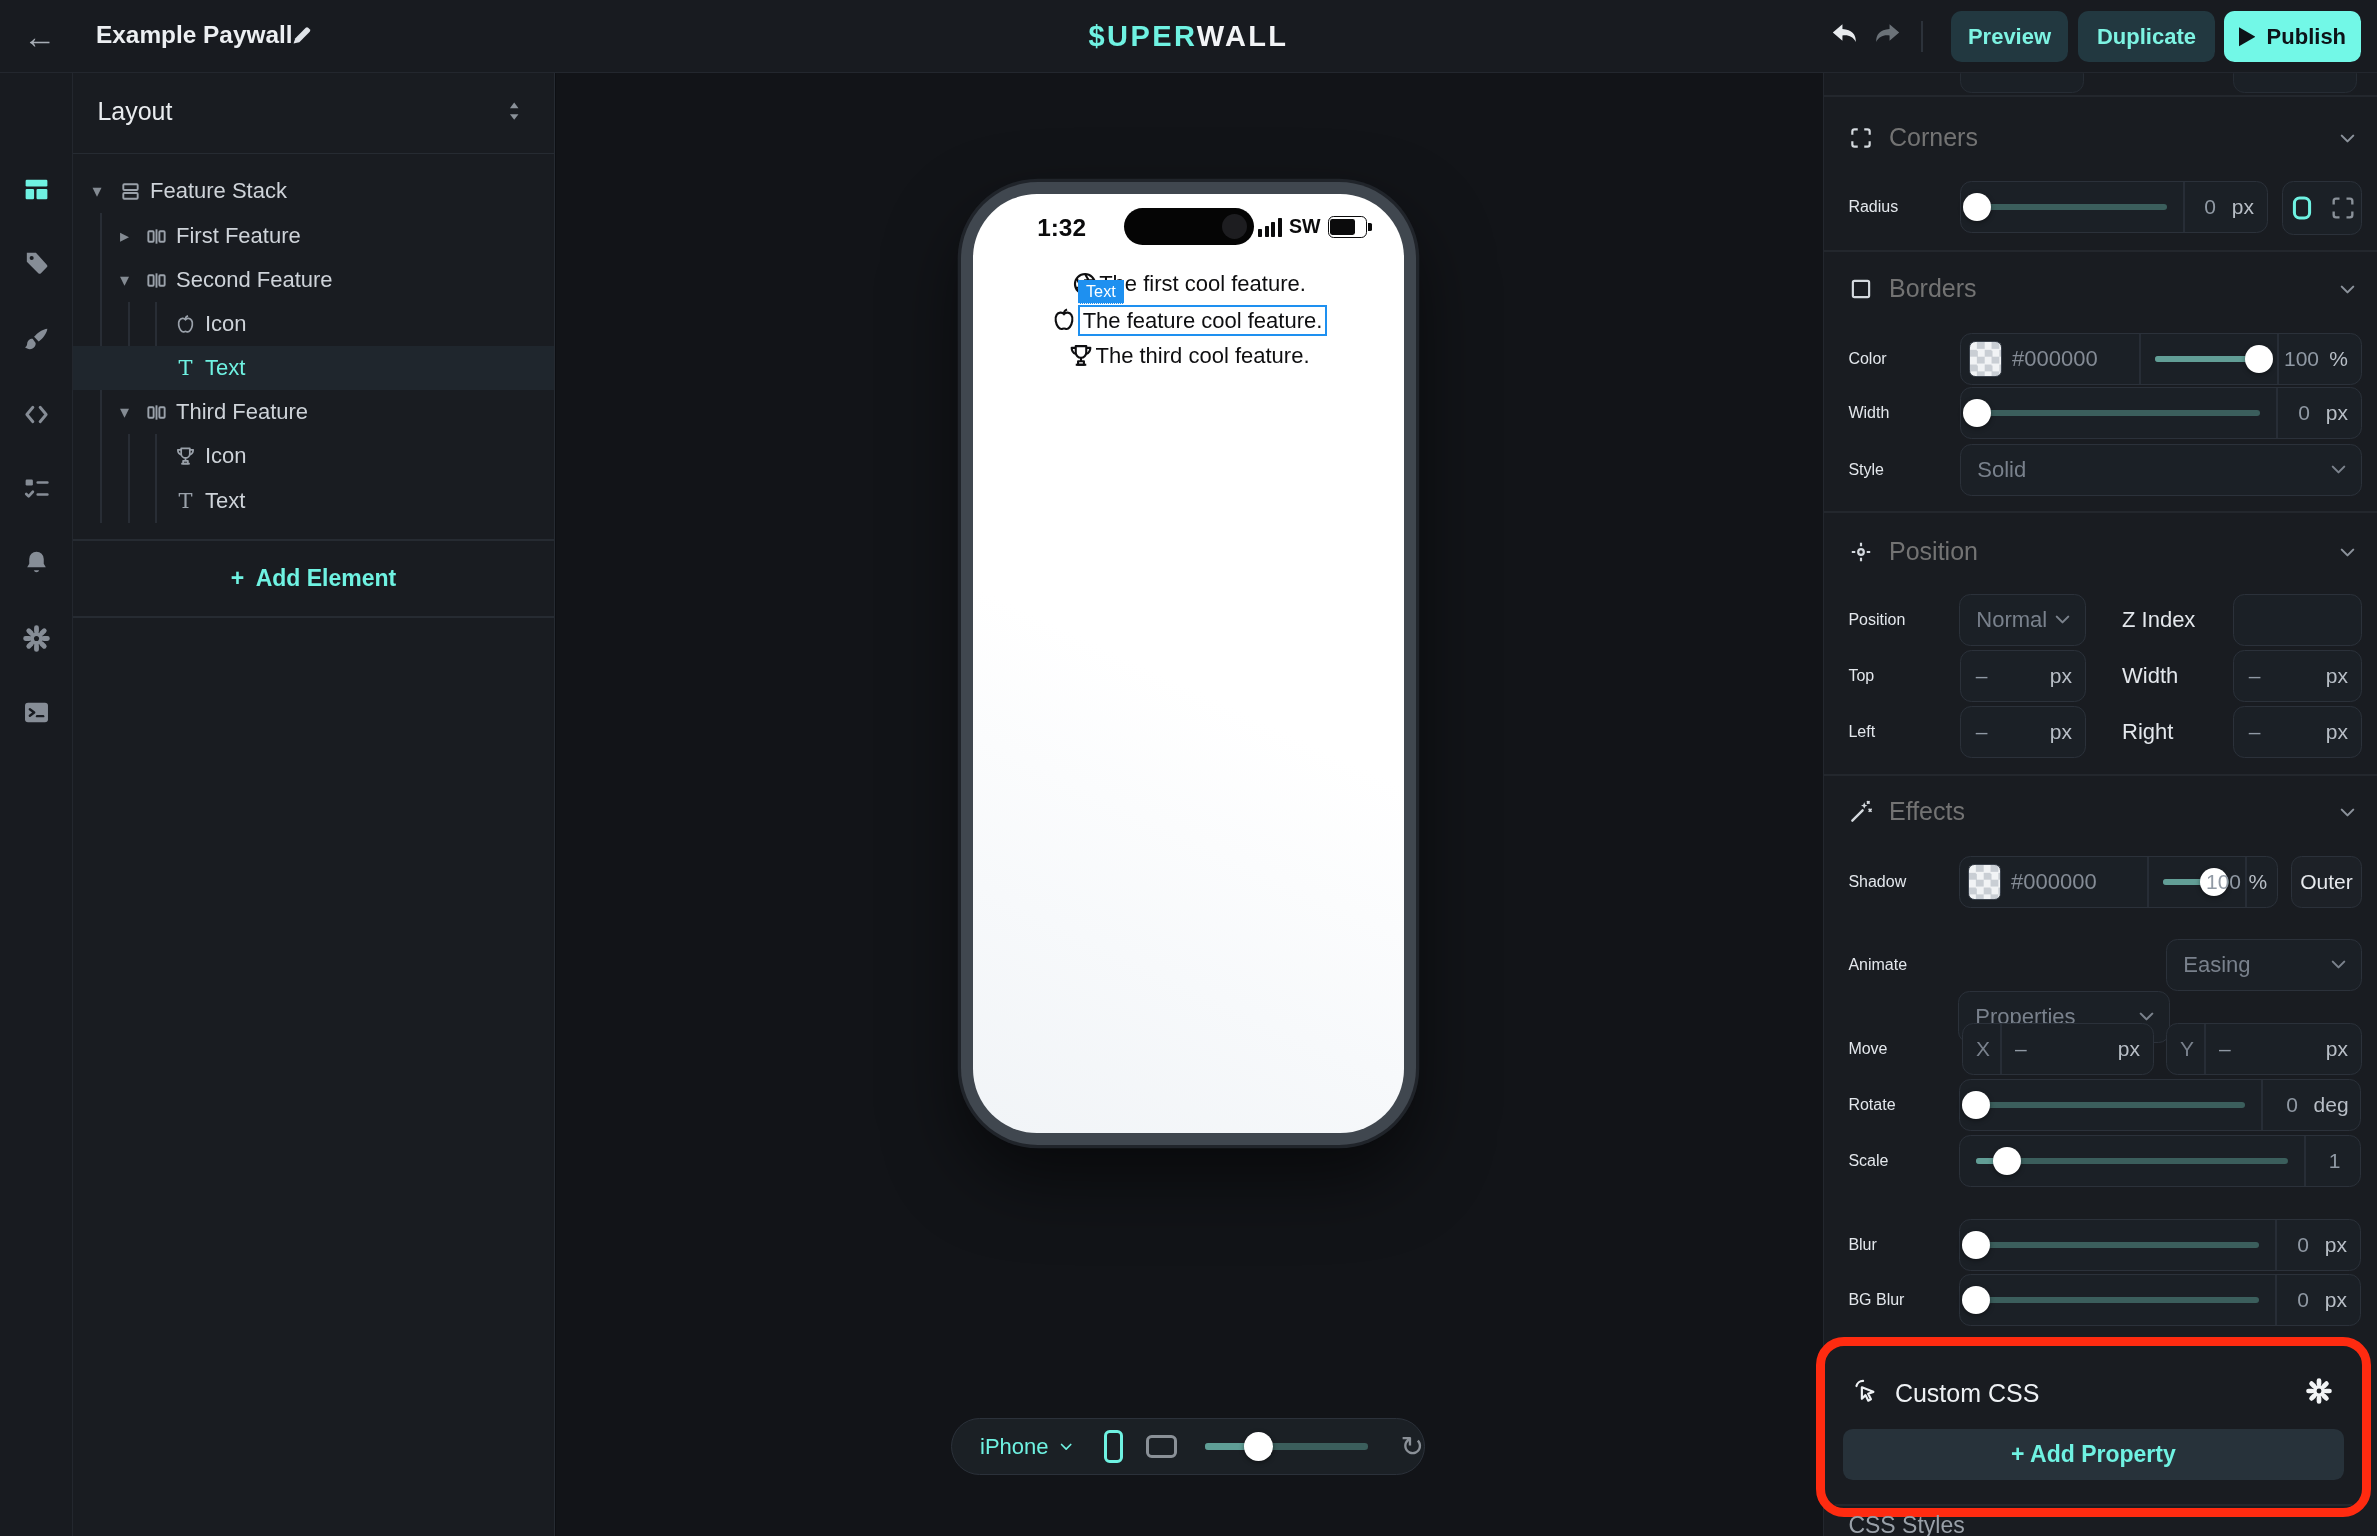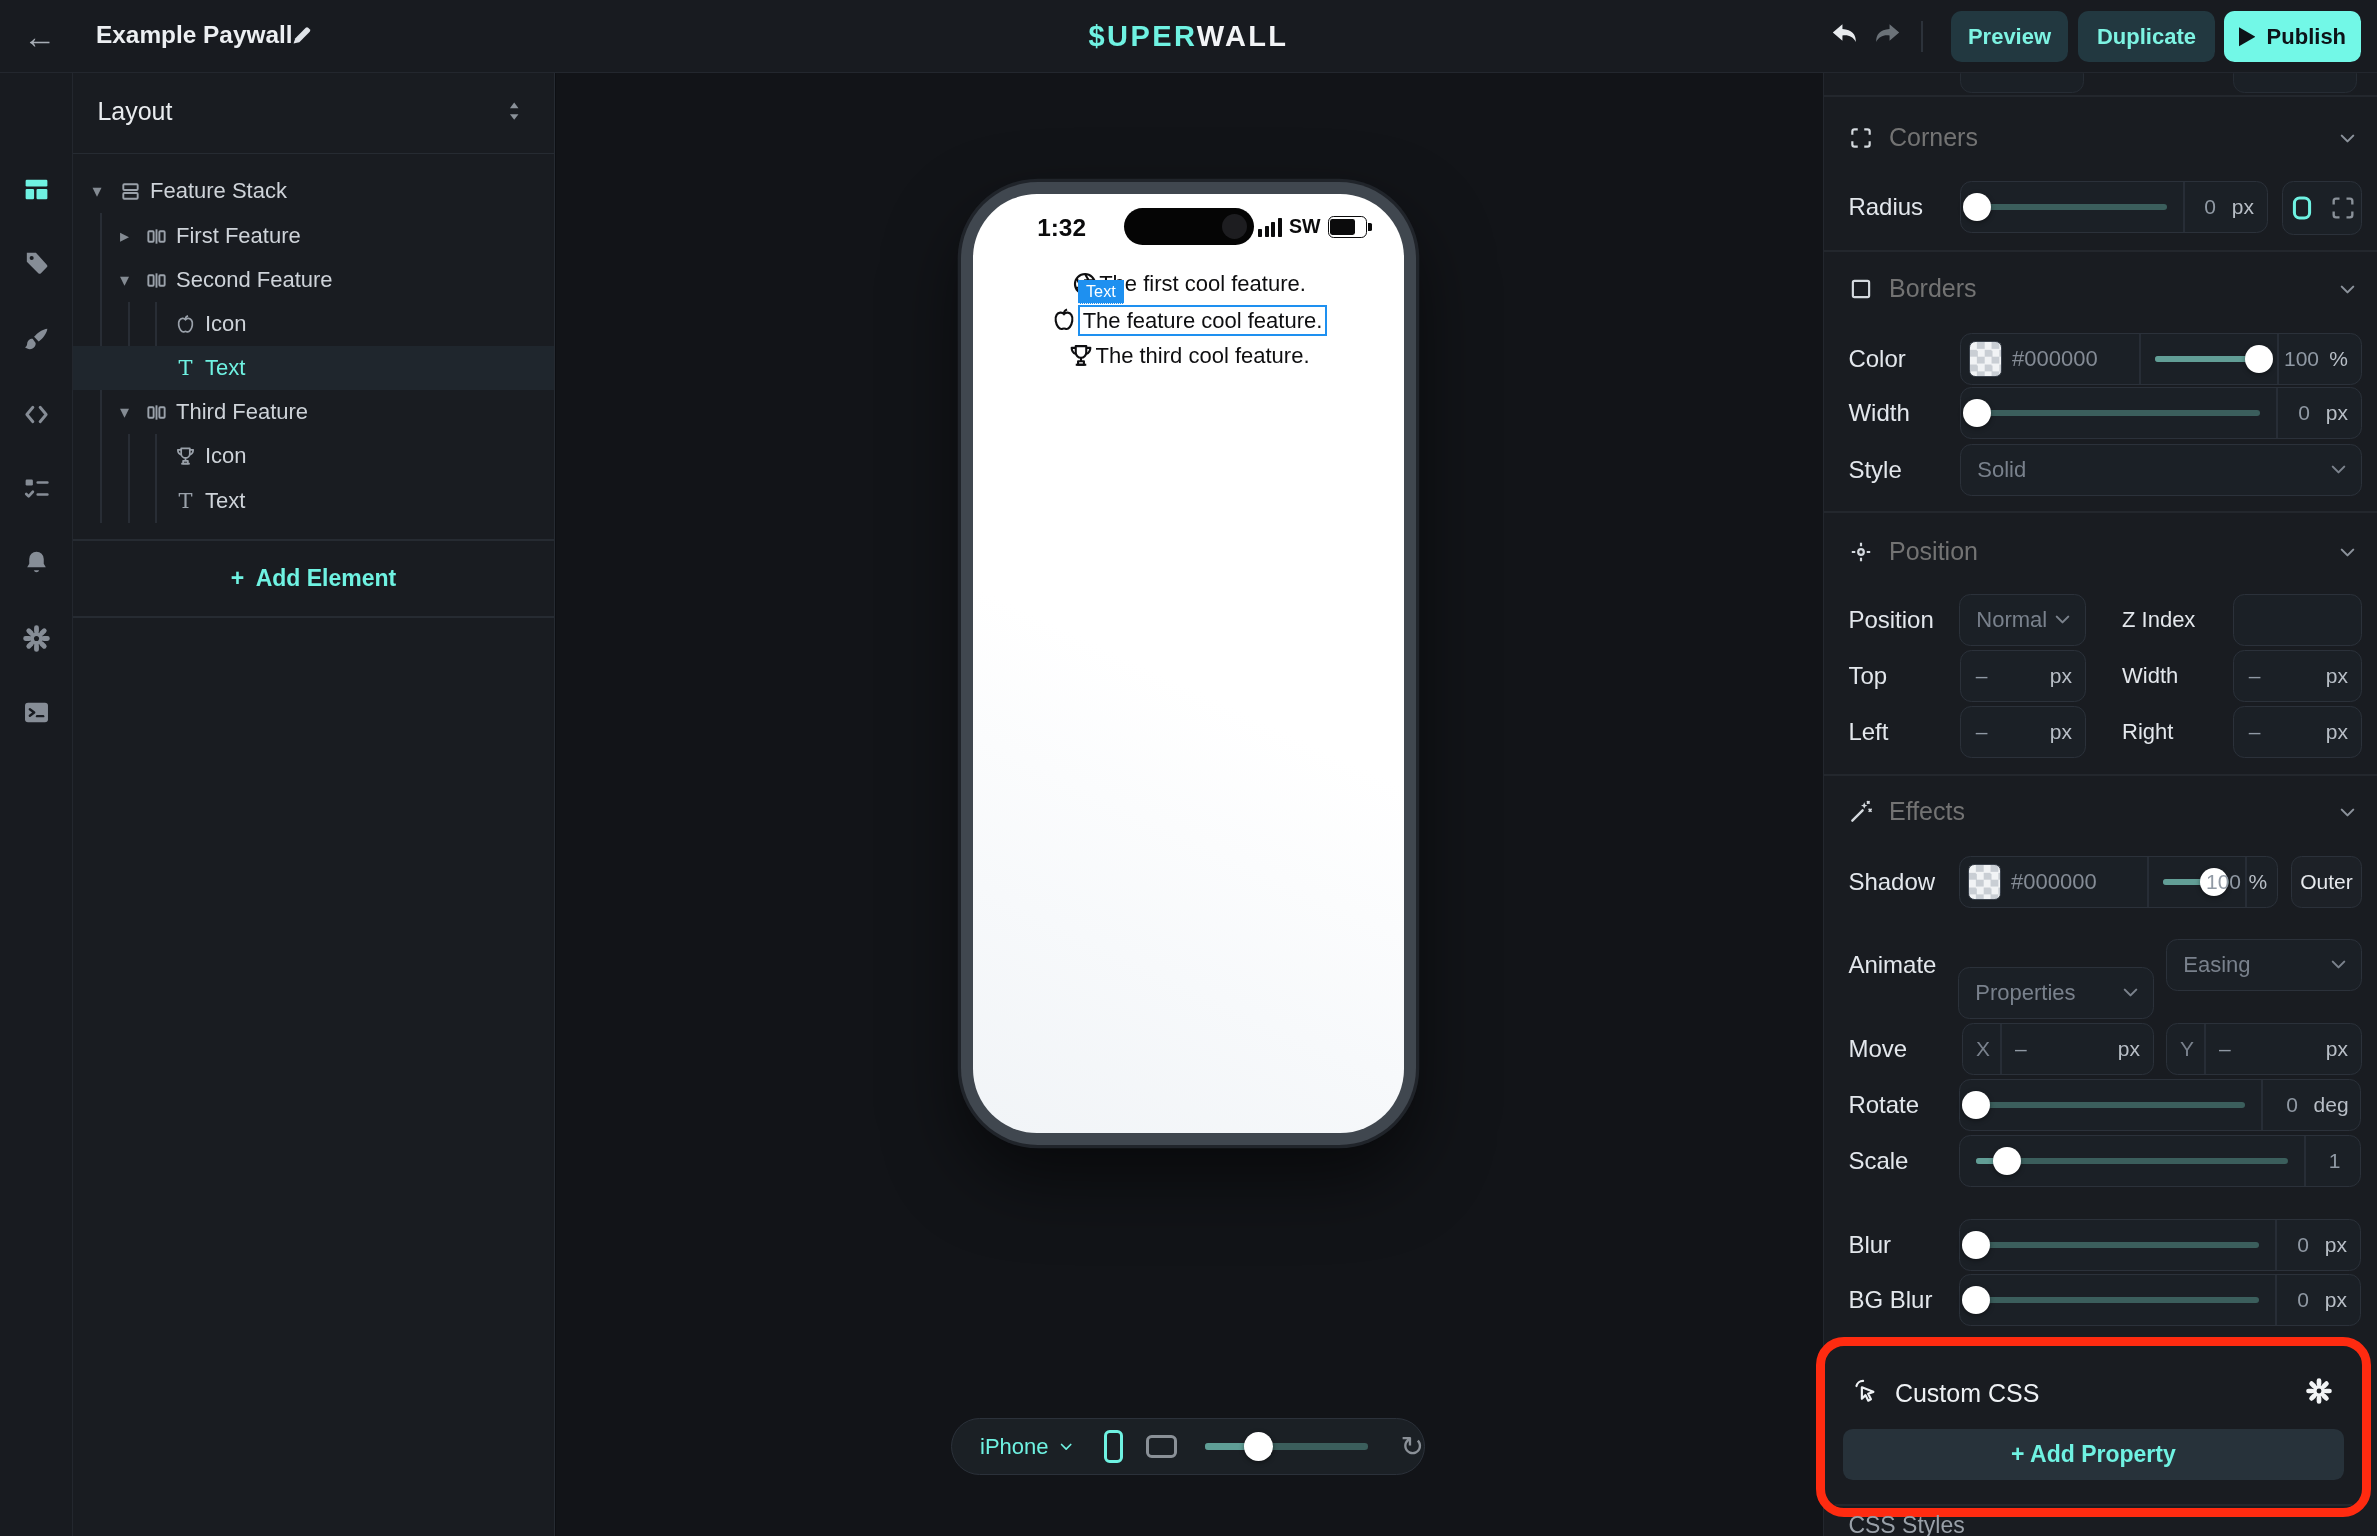--- a/index.html
+++ b/index.html
@@ -79,21 +79,21 @@
 
   
   #inspector{position:absolute;right:0;top:73px;width:554px;bottom:0;background:#191c21;border-left:1.6px solid #23272e;box-sizing:border-box;z-index:10;}
   .partial-wrap{position:absolute;left:0;top:0;right:0;height:21px;overflow:hidden;}
   .partial{position:absolute;top:-11.4px;height:31px;background:#1b2026;border:1.6px solid #262c34;border-radius:11.4px;box-sizing:border-box;}
   .ins-hr{position:absolute;left:0;right:0;height:1.6px;background:#23272d;}
   .sechead{position:absolute;left:0;right:0;height:47px;cursor:pointer;}
   .sec-ic{position:absolute;left:24.4px;top:10.6px;width:26px;height:26px;color:#d4d9de;}
   .sec-title{position:absolute;left:65px;top:9px;font-size:25px;color:#737373;}
   .sec-chev{position:absolute;right:18px;top:13px;width:23px;height:23px;color:#8b929b;}
-  .rlabel{position:absolute;left:24.4px;font-size:24px;color:#e3e7ec;line-height:52px;white-space:nowrap;}
+  .rlabel{position:absolute;left:24.4px;font-size:16px;color:#e3e7ec;line-height:52px;white-space:nowrap;}
   .rlabel2{position:absolute;left:298px;font-size:22px;color:#e3e7ec;line-height:52px;white-space:nowrap;}
   .field{position:absolute;height:52px;background:#1b2026;border:1.6px solid #2b313a;border-radius:11.4px;box-sizing:border-box;}
   .vdiv{position:absolute;top:0;bottom:0;width:1.6px;background:#272d36;}
   .track{position:absolute;left:16.3px;right:16.3px;top:50%;height:6.5px;margin-top:-3.3px;border-radius:3.3px;background:#3b5e5c;}
   .sfill{position:absolute;left:0;top:0;bottom:0;border-radius:3.3px;background:#629e96;}
   .thumb{position:absolute;top:50%;margin-top:-14px;margin-left:-14px;width:28px;height:28px;border-radius:50%;background:#fff;box-shadow:0 1.6px 4.9px rgba(0,0,0,.4);cursor:pointer;}
   .num{position:absolute;font-size:21px;color:#9099a4;line-height:49px;}
   .unit{color:#b8bec6;}
   .dd{position:absolute;height:52px;background:#1b2026;border:1.6px solid #2b313a;border-radius:11.4px;box-sizing:border-box;cursor:pointer;}
   .dd .dd-text{position:absolute;left:16.3px;font-size:22px;color:#79818c;line-height:49px;white-space:nowrap;}
@@ -520,21 +520,21 @@
           <div class="thumb" style="left:78%"></div>
         </div>
     </div>
     <div class="vdiv" style="left:285px"></div>
     <span class="num" style="right:36px">100</span>
     <span class="num unit" style="right:9.8px">%</span>
   </div>
   <div class="btn-outer" style="left:467px;top:783px;width:71px">Outer</div>
 
   <div class="rlabel" style="top:866px">Animate</div>
-  <div class="dd" style="left:134px;top:894px;width:196px">
+  <div class="dd" style="left:134px;top:918px;width:212px">
     <span class="dd-text">Properties</span>
     <svg class="dd-chev" viewBox="0 0 24 24">
         <use href="#chev"></use>
       </svg>
   </div>
   <div class="dd" style="left:342px;top:866px;width:196px">
     <span class="dd-text">Easing</span>
     <svg class="dd-chev" viewBox="0 0 24 24">
         <use href="#chev"></use>
       </svg>

